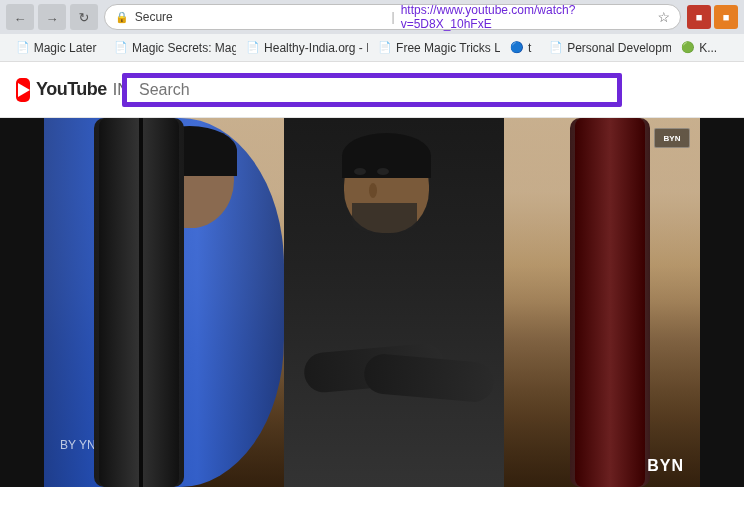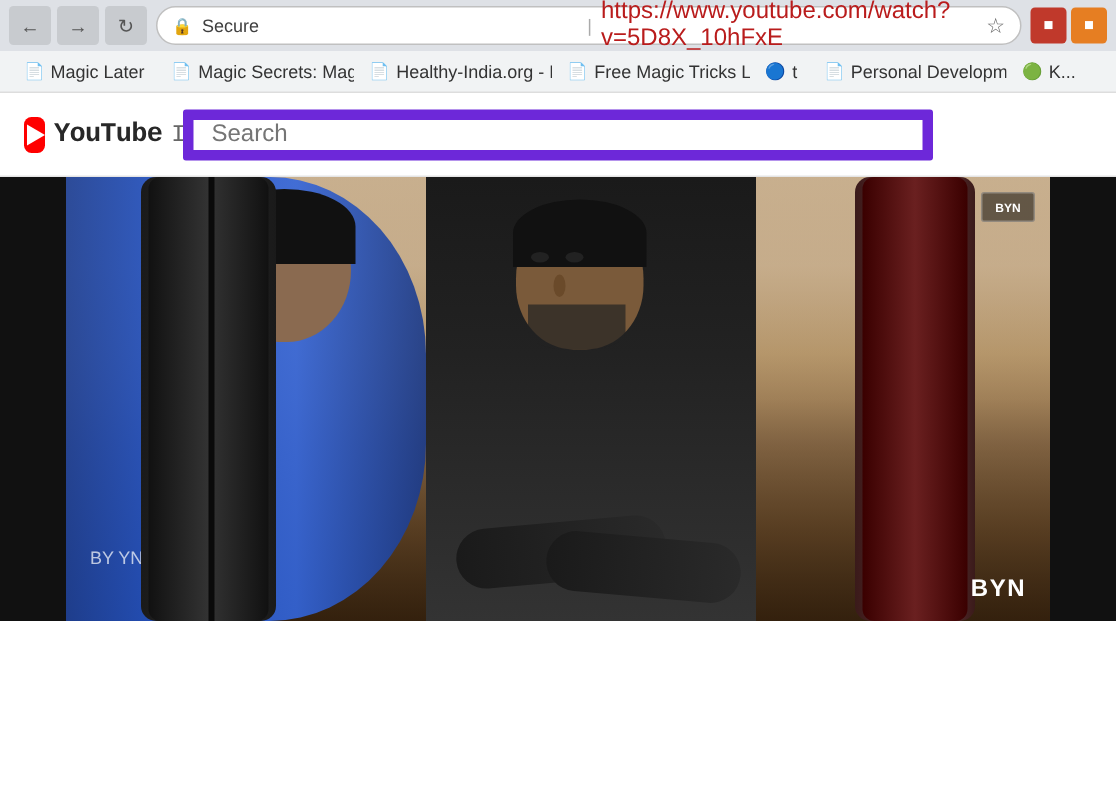--- a/index.html
+++ b/index.html
@@ -33,21 +33,21 @@
       height: 26px;
       background: white;
       border-radius: 13px;
       display: flex;
       align-items: center;
       padding: 0 10px;
       gap: 6px;
       border: 1px solid #c0c0c0;
     }
     .secure-icon { color: #1a7c3e; font-size: 11px; }
-    .url-text { font-size: 16px; color: #b91c1c; flex: 1; }
+    .url-text { font-size: 12px; color: #6d28d9; flex: 1; }
     .star-btn { color: #666; font-size: 14px; cursor: pointer; }
     .right-icons { display: flex; gap: 3px; align-items: center; }
     .right-icon { width: 24px; height: 24px; border-radius: 3px; display: flex; align-items: center; justify-content: center; font-size: 14px; cursor: pointer; }
     .ext-red { background: #c0392b; }
     .ext-orange { background: #e67e22; }
 
     
     .bookmarks-bar {
       display: flex;
       align-items: center;
@@ -80,21 +80,21 @@
     
     .yt-header {
       display: flex;
       align-items: center;
       height: 56px;
       background: white;
       padding: 0 16px;
       border-bottom: 1px solid #e5e5e5;
       gap: 16px;
     }
-    .yt-logo { display: flex; gap: 4px; cursor: pointer; font-family: Liberation Mono, monospace; }
+    .yt-logo { display: flex; gap: 4px; cursor: pointer; }
     .yt-logo-icon {
       width: 90px; height: 20px;
       display: flex; align-items: center; gap: 6px;
     }
     .yt-play-btn {
       width: 34px; height: 24px;
       background: #ff0000;
       border-radius: 5px;
       display: flex; align-items: center; justify-content: center;
     }
@@ -103,35 +103,35 @@
       border-top: 7px solid transparent;
       border-bottom: 7px solid transparent;
       border-left: 12px solid white;
       margin-left: 2px;
     }
 
     .yt-search-bar {
       flex: 1;
       max-width: 500px;
       height: 34px;
-      border: 7px solid #6d28d9;
+      border: 5px solid #6d28d9;
       border-radius: 2px;
       padding: 0 12px;
       font-size: 16px;
       color: #888;
       outline: none;
     }
 
     
     .yt-content { padding: 0; background: #111; display: flex; justify-content: center; }
 
     
     .video-player {
       width: 656px;
-      height: 296px;
+      height: 369px;
       background: #111;
       position: relative;
       overflow: hidden;
       margin: 0 auto;
     }
 
     
     .video-scene {
       width: 100%;
       height: 100%;

